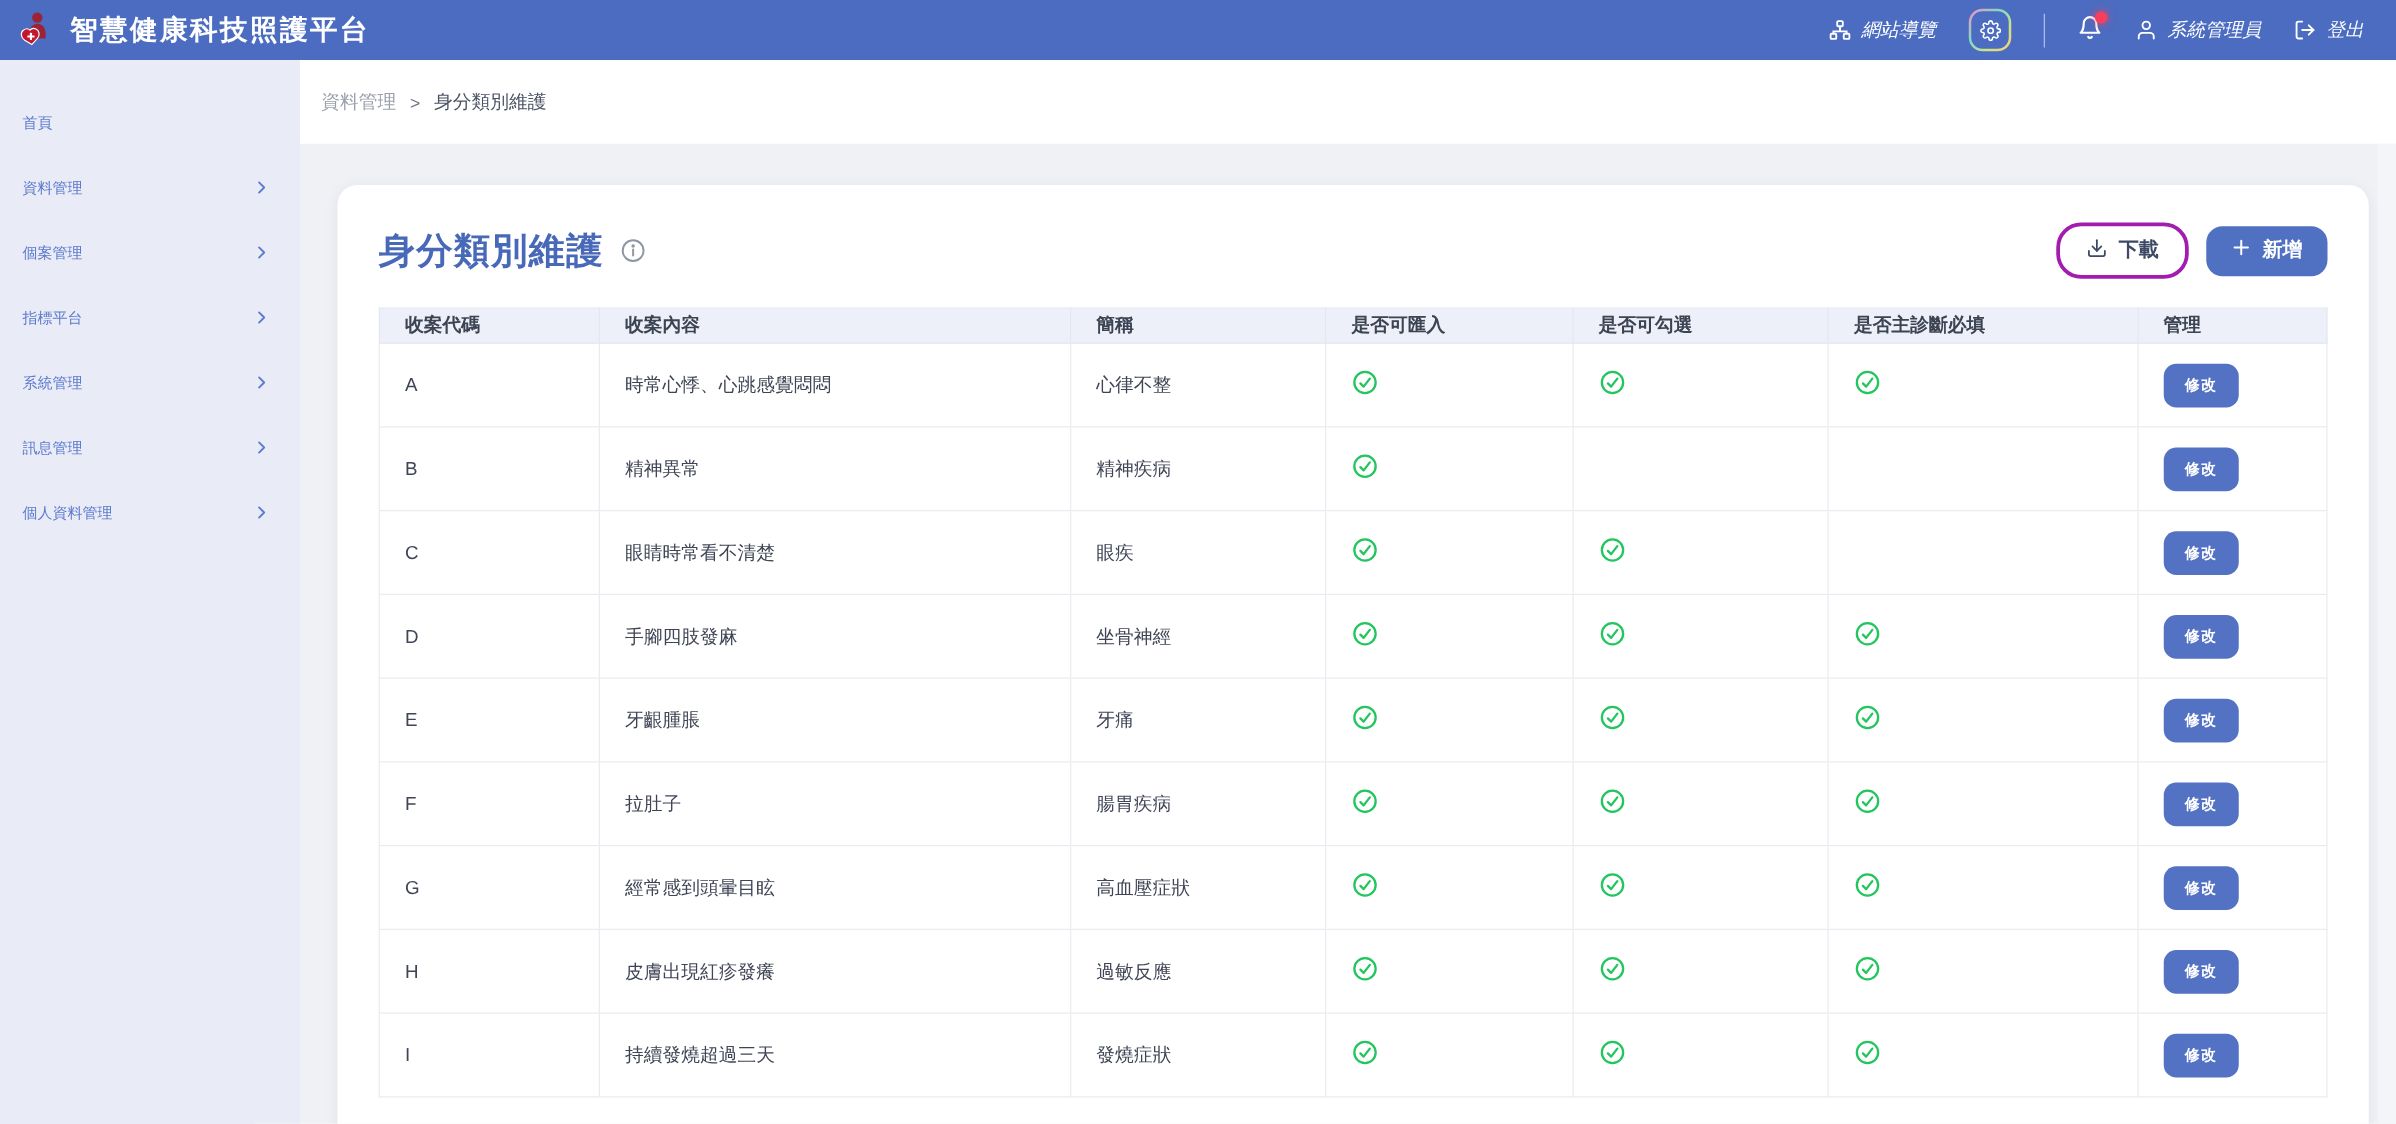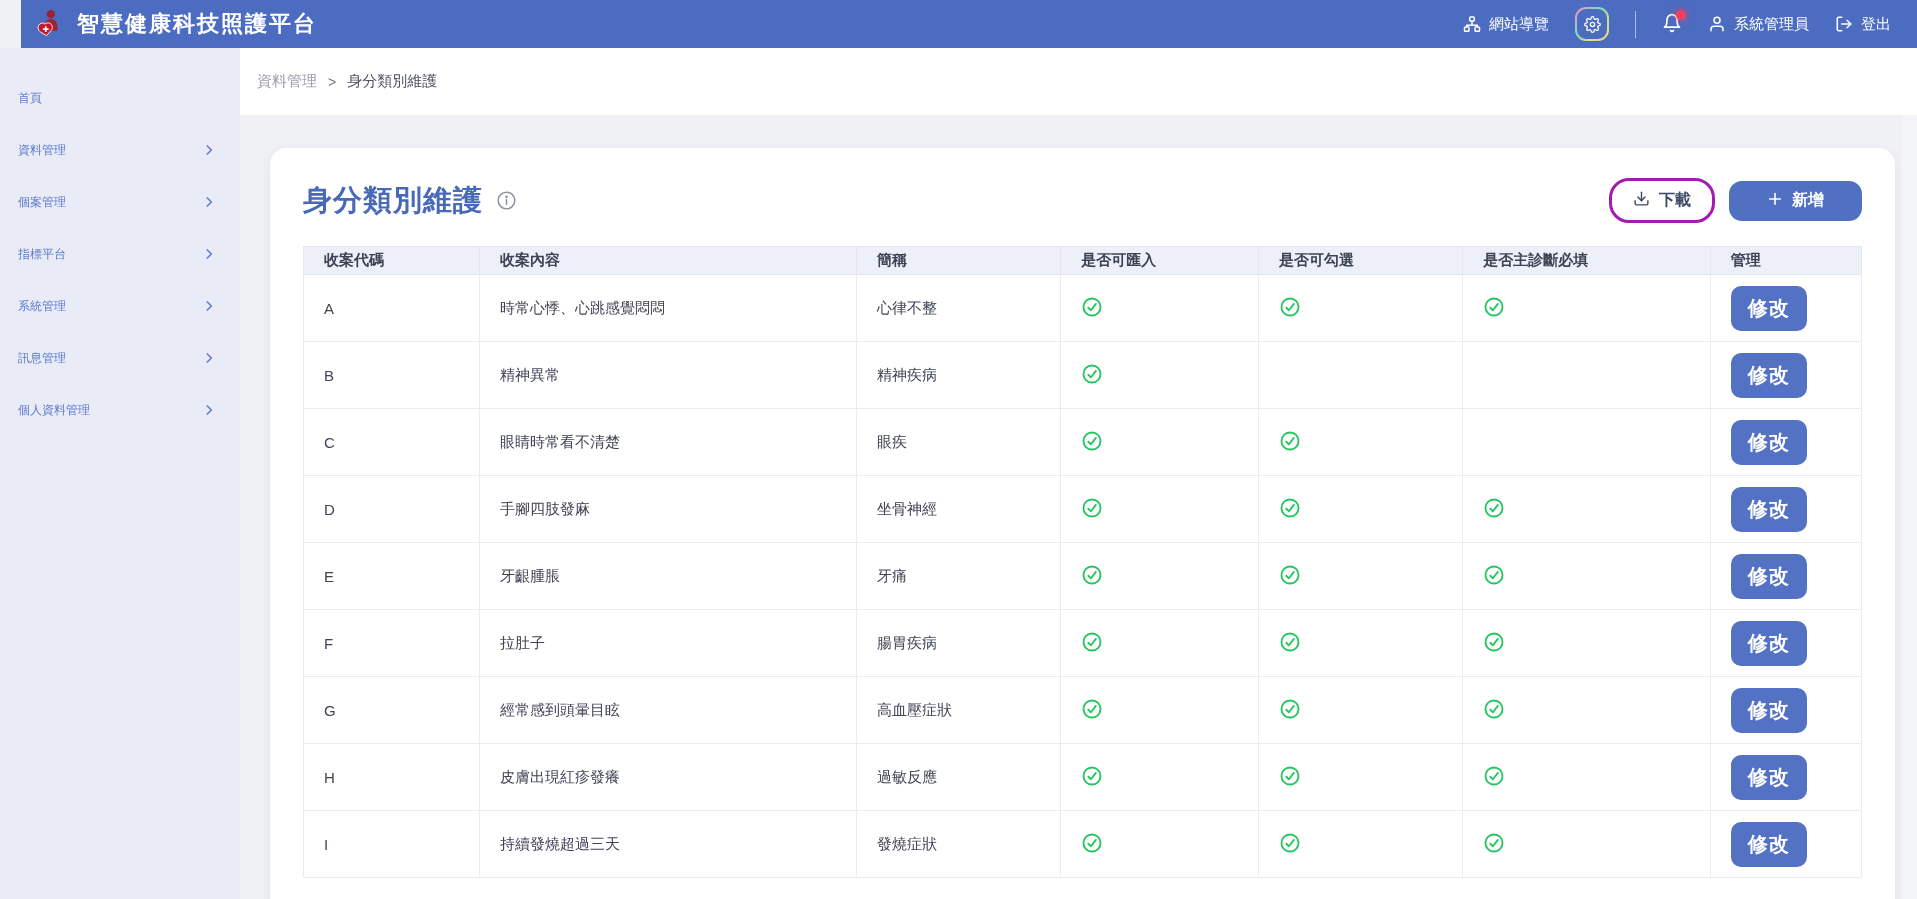--- a/index.html
+++ b/index.html
@@ -8,26 +8,25 @@
     width:1917px; height:899px; overflow:hidden;
     font-family:"Liberation Sans", sans-serif;
     background:#eff1f5;
   }
 
   
   .navbar {
     height:48px; background:#4b6cc1;
     display:flex; align-items:center; justify-content:space-between;
     padding:0 26px 0 14px;
-    margin-left:21px;
   }
   .brand { display:flex; align-items:center; gap:12px; }
   .brand-title { color:#fff; font-size:22px; font-weight:700; letter-spacing:2px; }
   .nav-right { display:flex; align-items:center; gap:26px; color:#fff; font-size:15px; }
-  .nav-item { display:flex; align-items:flex-start; gap:8px; cursor:pointer; white-space:nowrap; }
+  .nav-item { display:flex; align-items:flex-start; gap:8px; cursor:pointer; white-space:nowrap;font-style:italic; }
   .nav-item svg { display:block; }
   .gear-frame {
     padding:2px; border-radius:11px;
     background:linear-gradient(135deg,#f98cc4 0%,#7edcc4 40%,#cfe382 70%,#f8cf7c 100%);
     cursor:pointer;
   }
   .gear-inner {
     width:30px; height:30px; border-radius:9px; background:#4b6cc1;
     display:flex; align-items:center; justify-content:center;
   }
@@ -75,21 +74,21 @@
   .page-title { margin:0; font-size:29px; font-weight:700; color:#4868b8; letter-spacing:1px; }
   .info-icon { display:flex; cursor:pointer; }
   .actions { display:flex; align-items:center; gap:14px; }
   .btn-download {
     display:flex; align-items:center; gap:9px; height:45px; padding:0 21px;
     background:#fff; border:3px solid #a21caf; border-radius:20px;
     color:#3d4a66; font-size:16px; font-weight:600; cursor:pointer;
     font-family:"Liberation Sans", sans-serif;
   }
   .btn-add {
-    display:flex; align-items:center; gap:9px; height:40px; padding:0 38px;
+    display:flex; align-items:center; gap:9px; height:40px; padding:0 20px;
     background:#5070c2; border:none; border-radius:13px;
     color:#fff; font-size:16px; font-weight:600; cursor:pointer;
     font-family:"Liberation Sans", sans-serif;
   }
 
   
   table { width:100%; border-collapse:collapse; table-layout:fixed; }
   col.c1{width:11.3%} col.c2{width:24.2%} col.c3{width:13.1%}
   col.c4{width:12.7%} col.c5{width:13.1%} col.c6{width:15.9%} col.c7{width:9.7%}
   thead th {
@@ -99,21 +98,21 @@
   }
   tbody td {
     height:67px; padding:0 10px 0 20px; background:#fff;
     font-size:15px; color:#3f4555;
     border:1px solid #ebecf2;
   }
   .check-ico { display:inline-flex; }
   .check-ico svg { display:block; }
   .edit-btn {
     background:#5472c4; color:#fff; border:none; border-radius:10px;
-    padding:9px 17px; font-size:20px; font-weight:700; cursor:pointer;
+    padding:9px 17px; font-size:12px; font-weight:700; cursor:pointer;
     font-family:"Liberation Sans", sans-serif; letter-spacing:1px;
   }
 </style>
 </head>
 <body>
 
 <header class="navbar">
   <div class="brand">
     <span>
       <svg width="30" height="30" viewBox="0 0 36 36">

